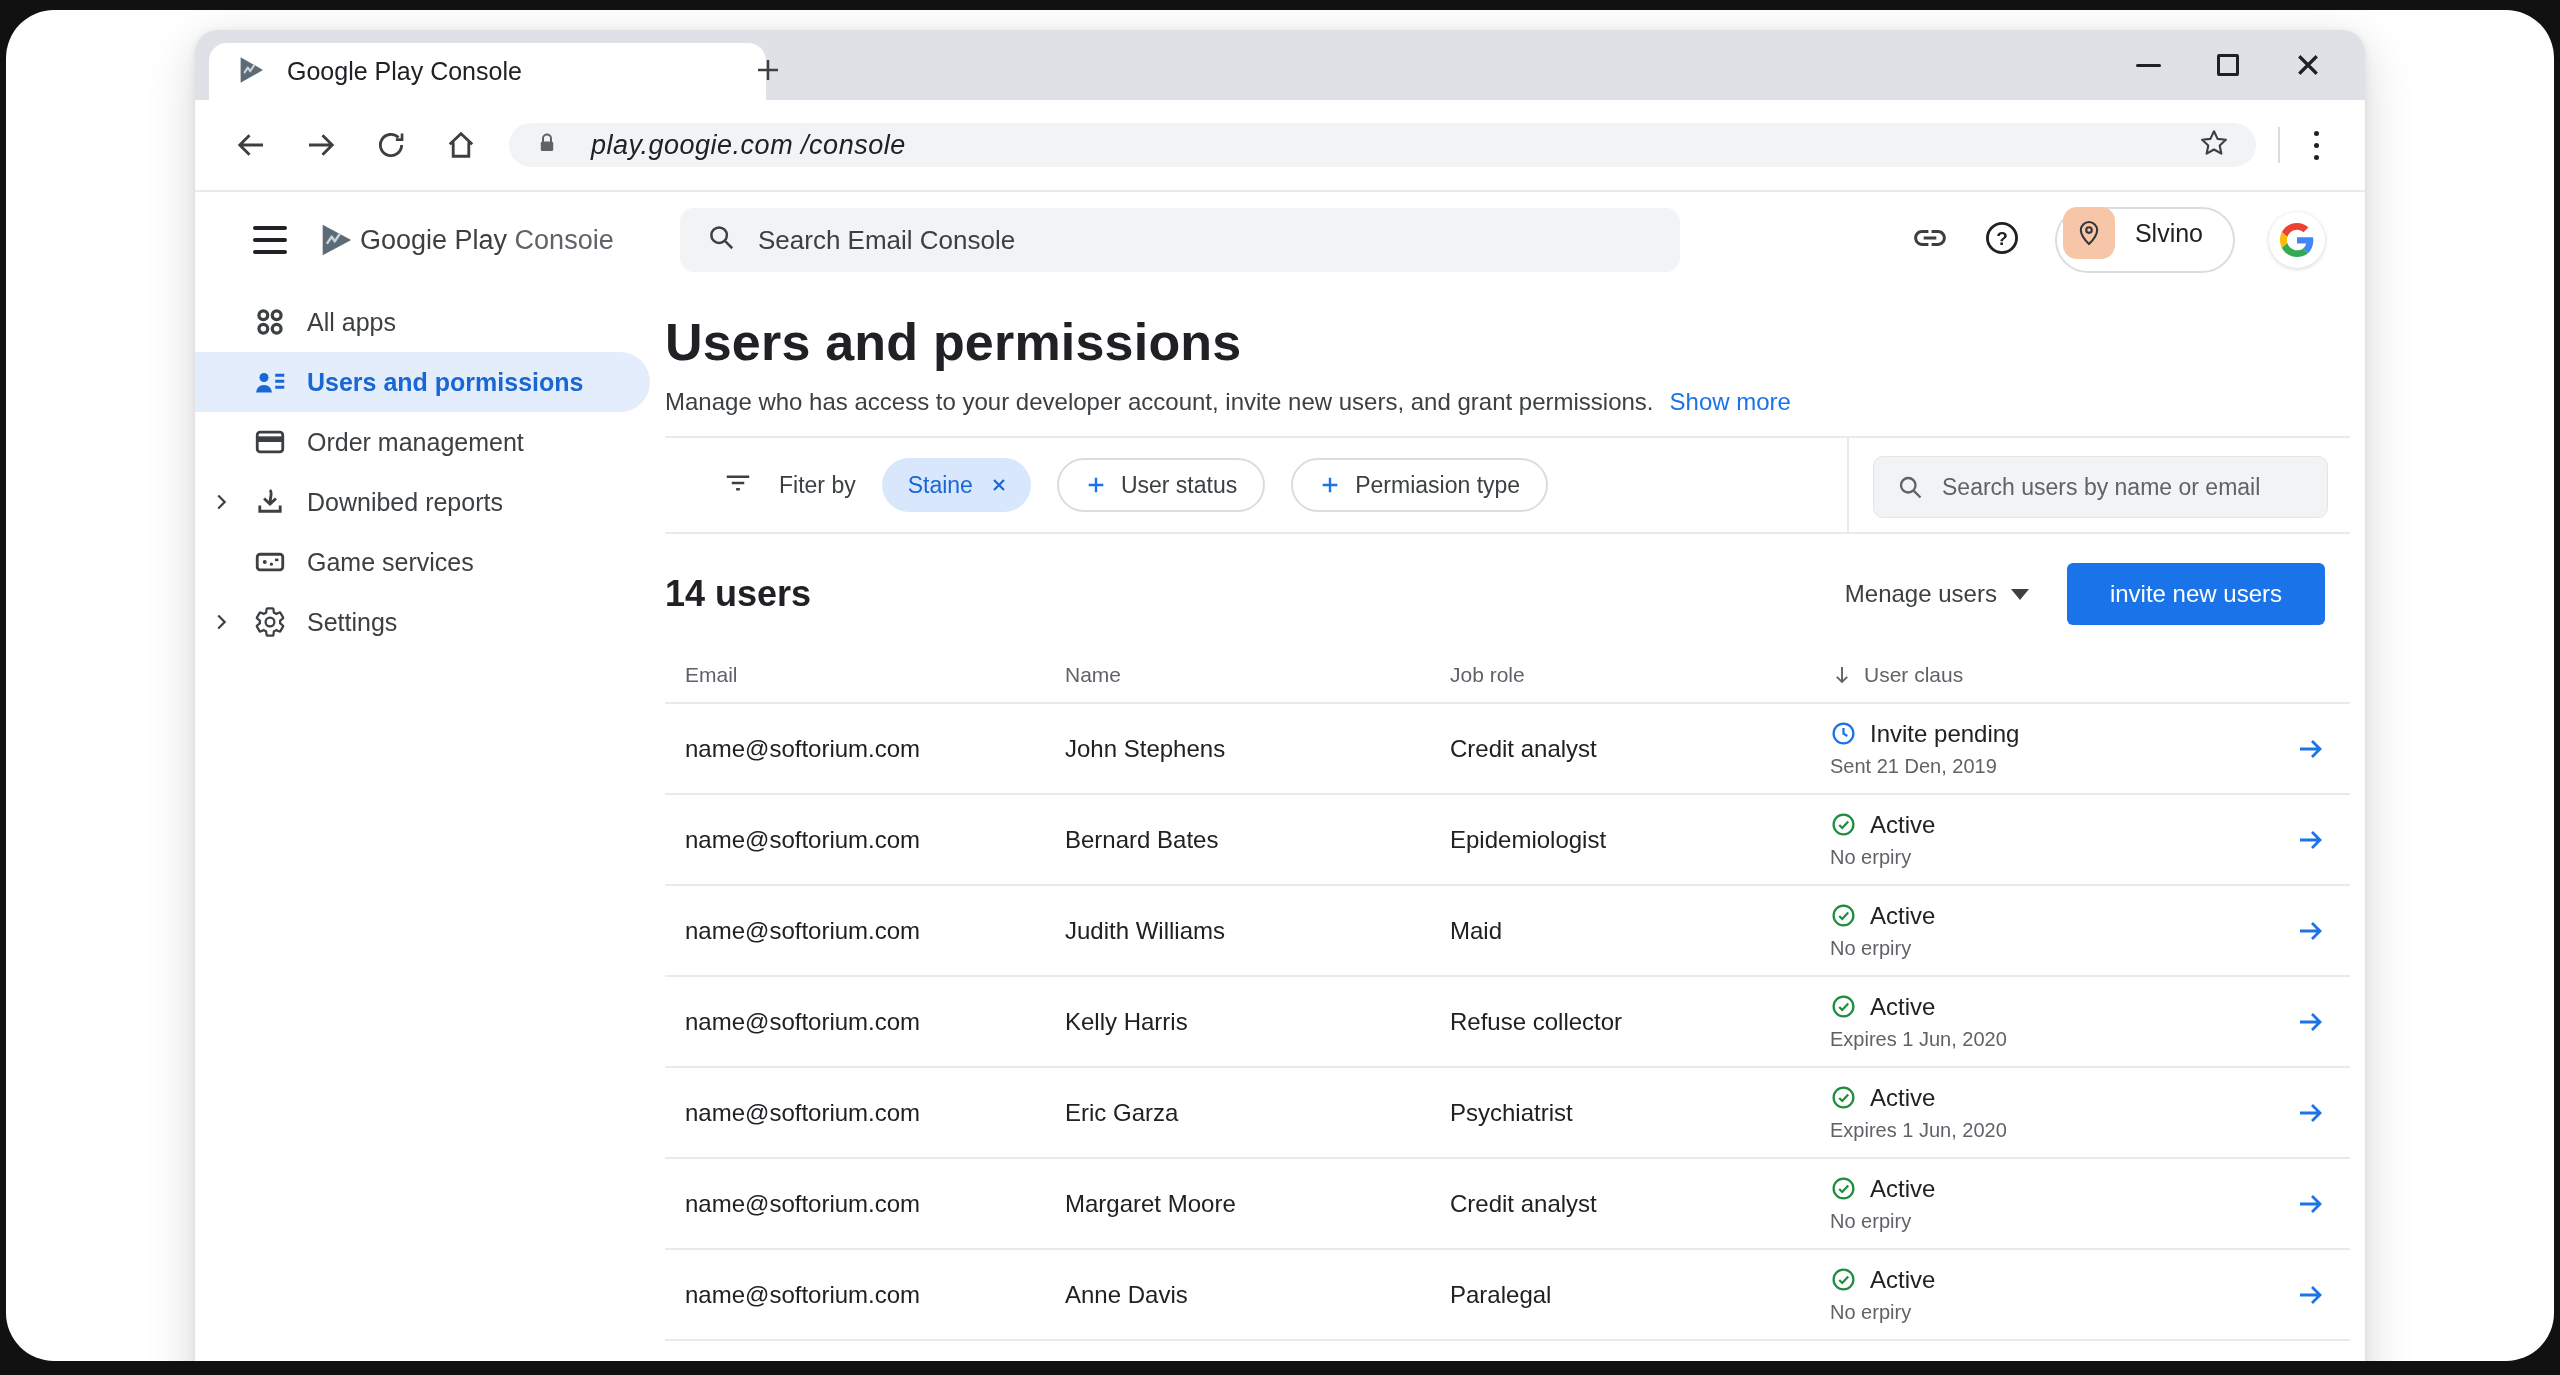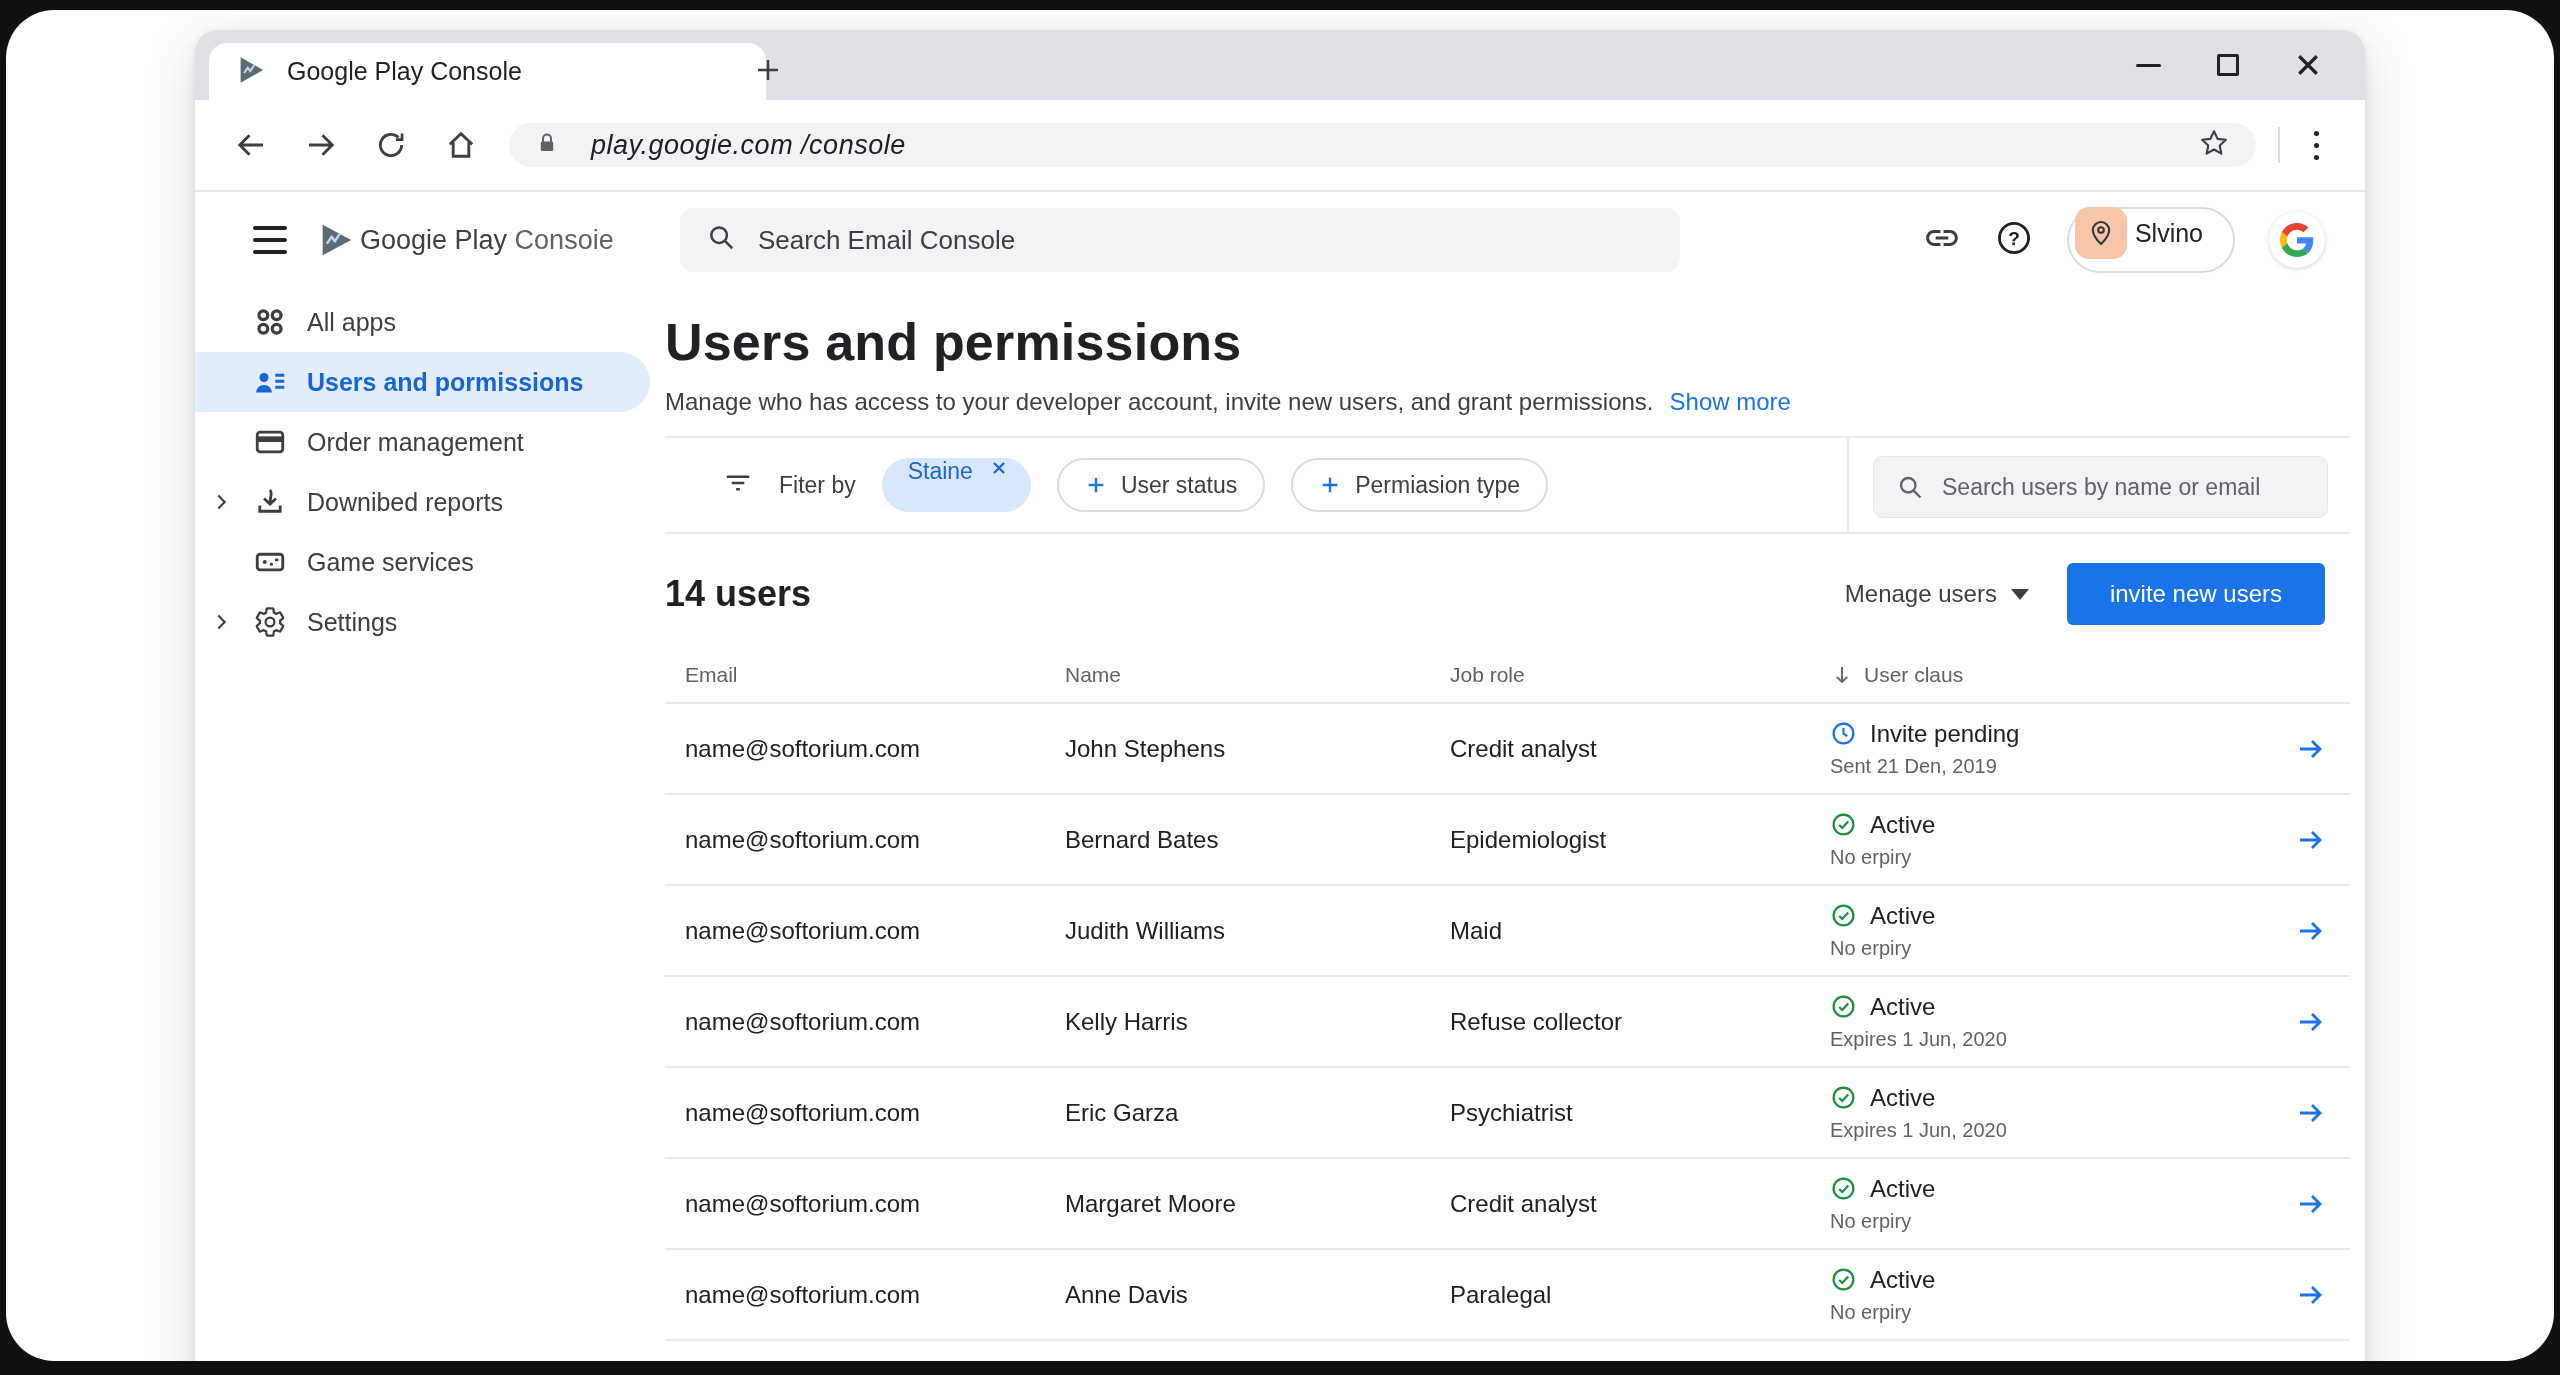--- a/index.html
+++ b/index.html
@@ -41,21 +41,21 @@
   .hamburger{position:absolute;left:52px;display:flex;flex-direction:column;gap:8px;padding:6px;}
   .hamburger i{width:34px;height:4px;background:#202124;border-radius:2px;}
   .applogo{position:absolute;left:122px;display:flex;align-items:center;gap:5px;}
   .apptitle{font-size:27px;white-space:nowrap;}
   .apptitle .p1{color:var(--t2);font-weight:500;}
   .apptitle .p2{color:var(--t3);font-weight:400;}
   .appsearch{position:absolute;left:485px;width:1000px;height:64px;background:var(--field);border-radius:14px;
              display:flex;align-items:center;gap:22px;padding:0 26px;}
   .appsearch span{font-size:26px;color:var(--t2);}
   .hdr-right{position:absolute;right:40px;display:flex;align-items:center;gap:34px;}
-  .uchip{height:66px;border:2px solid var(--bd);border-radius:40px;display:flex;align-items:center;gap:8px;padding:5px 30px 19px 6px;background:#fff;}
+  .uchip{height:66px;border:2px solid var(--bd);border-radius:40px;display:flex;align-items:center;gap:20px;padding:5px 30px 19px 6px;background:#fff;}
   .uavatar{width:52px;height:52px;border-radius:14px;background:var(--avatar);display:flex;align-items:center;justify-content:center;}
   .uname{font-size:25px;color:var(--t1);}
   .gcircle{width:56px;height:56px;border-radius:50%;background:#fff;box-shadow:0 1px 4px rgba(0,0,0,.18);display:flex;align-items:center;justify-content:center;}
 
   
   .content{display:flex;height:calc(100% - 258px);}
   .sidebar{width:470px;padding-top:4px;flex:none;}
   .sitem{position:relative;height:60px;display:flex;align-items:center;cursor:pointer;}
   .sitem .chev{position:absolute;left:14px;width:24px;height:24px;display:flex;align-items:center;justify-content:center;}
   .sitem .sicon{position:absolute;left:56px;width:38px;height:38px;display:flex;align-items:center;justify-content:center;}
@@ -64,21 +64,21 @@
   .sitem.sel .slabel{color:var(--link);font-weight:600;}
 
   .main{width:1685px;flex:none;padding-top:24px;}
   .h1{font-size:52px;font-weight:600;letter-spacing:.2px;color:var(--t1);}
   .sub{margin-top:16px;font-size:24px;color:var(--t2);display:flex;align-items:baseline;gap:16px;}
   .sub .more{color:var(--accent);cursor:pointer;}
 
   .fpanel{margin-top:20px;height:98px;border-top:2px solid var(--hair);border-bottom:2px solid var(--hair);
           position:relative;display:flex;align-items:center;gap:26px;padding-left:58px;}
   .flabel{font-size:23px;color:var(--t2);}
-  .chip{height:54px;background:var(--chip-bg);border-radius:28px;display:flex;align-items:flex-start;gap:16px;padding:0 22px 0 26px;}
+  .chip{height:54px;background:var(--chip-bg);border-radius:28px;display:flex;align-items:center;gap:16px;padding:0 22px 0 26px;}
   .chip span{font-size:23px;color:var(--link);font-weight:500;}
   .fpill{height:54px;border:2px solid var(--bd);border-radius:28px;display:flex;align-items:center;gap:14px;padding:0 26px;background:#fff;}
   .fpill span{font-size:23px;color:var(--t2);}
   .fpanel .split{position:absolute;left:1182px;top:0;bottom:0;width:2px;background:var(--hair);}
   .usearch{position:absolute;left:1208px;right:22px;top:18px;height:62px;background:var(--field);border:1px solid #E3E6E8;
            border-radius:10px;display:flex;align-items:center;gap:18px;padding:0 22px;}
   .usearch span{font-size:23px;color:var(--t3);}
 
   .uhead{margin-top:30px;height:60px;display:flex;align-items:center;}
   .ucount{font-size:36px;font-weight:600;color:var(--t1);}

